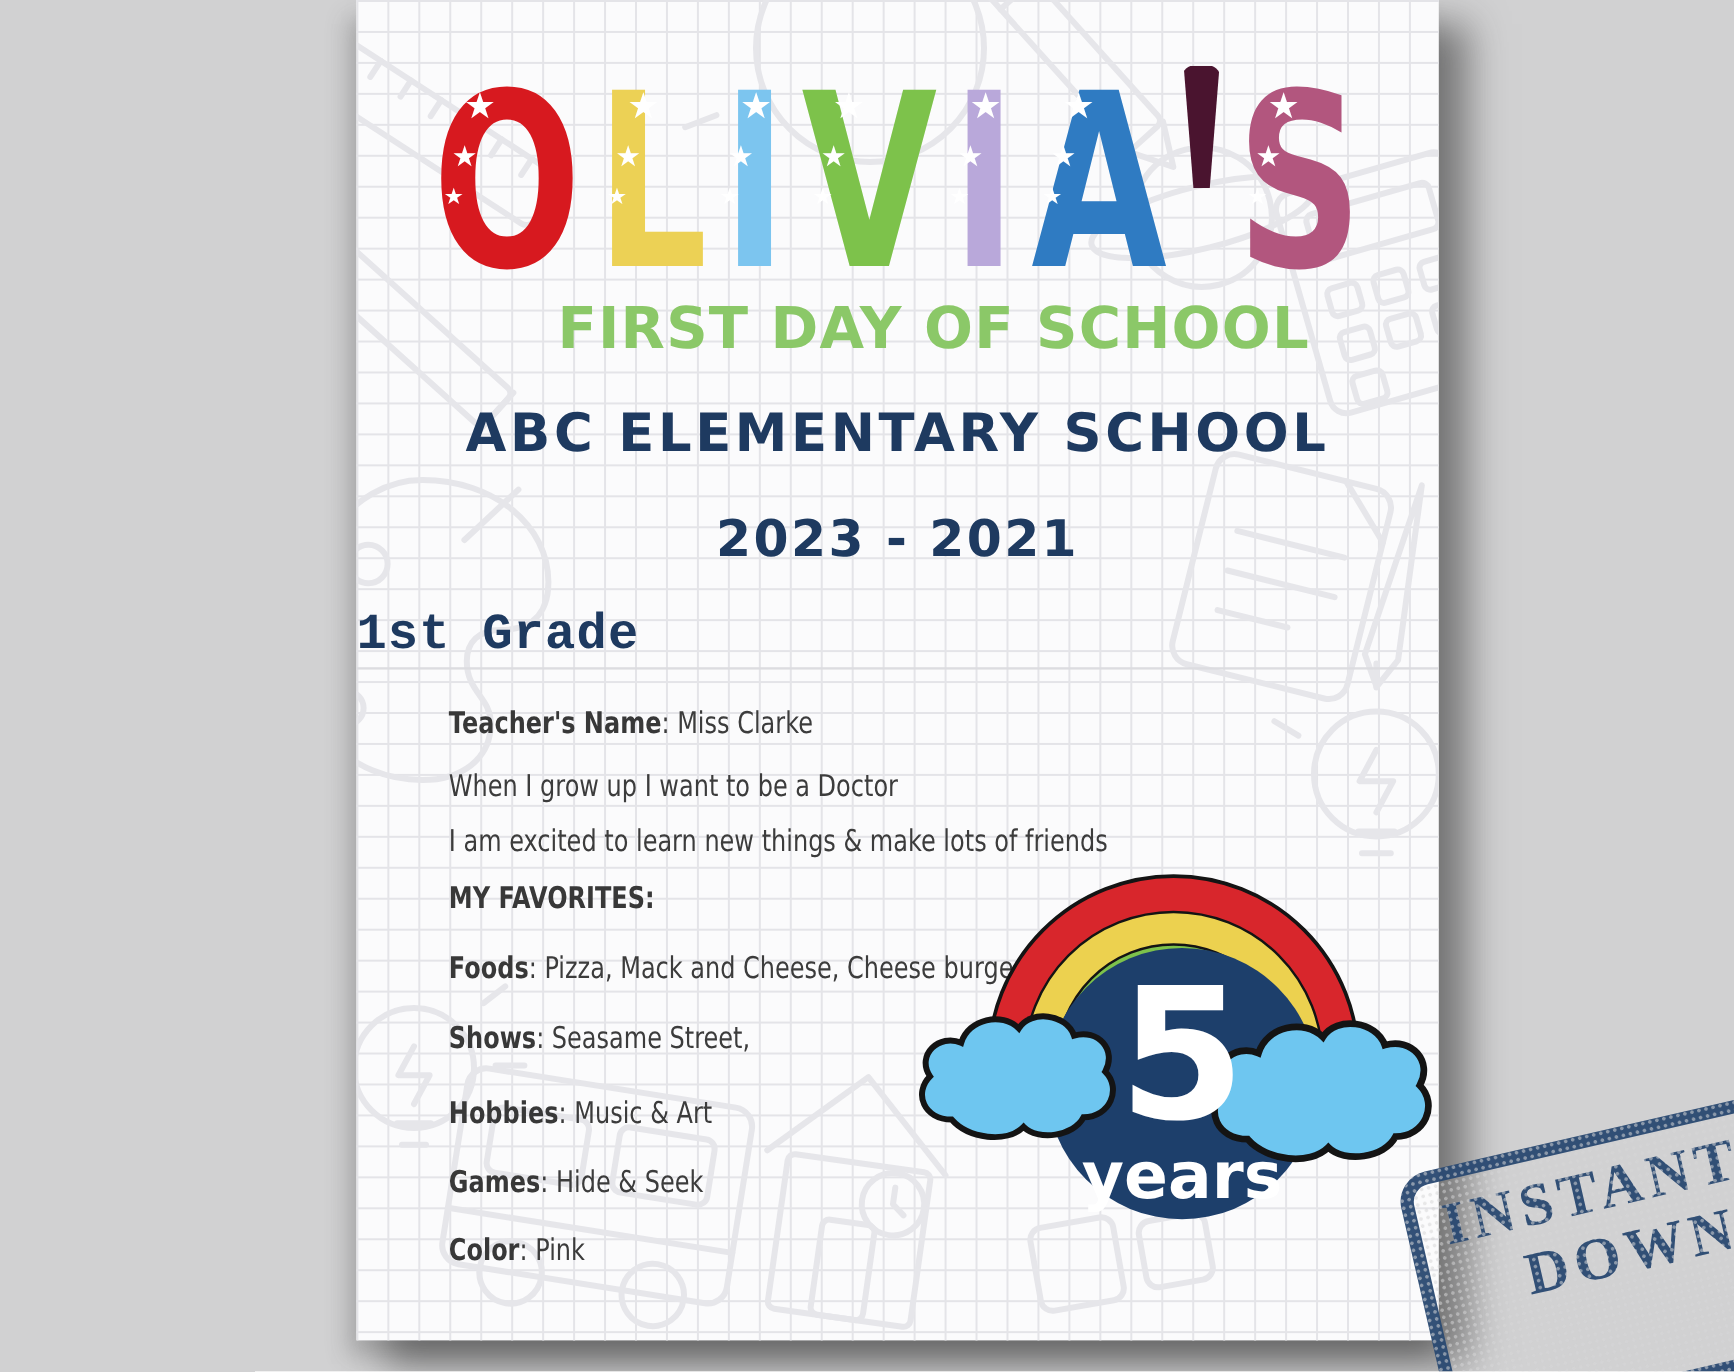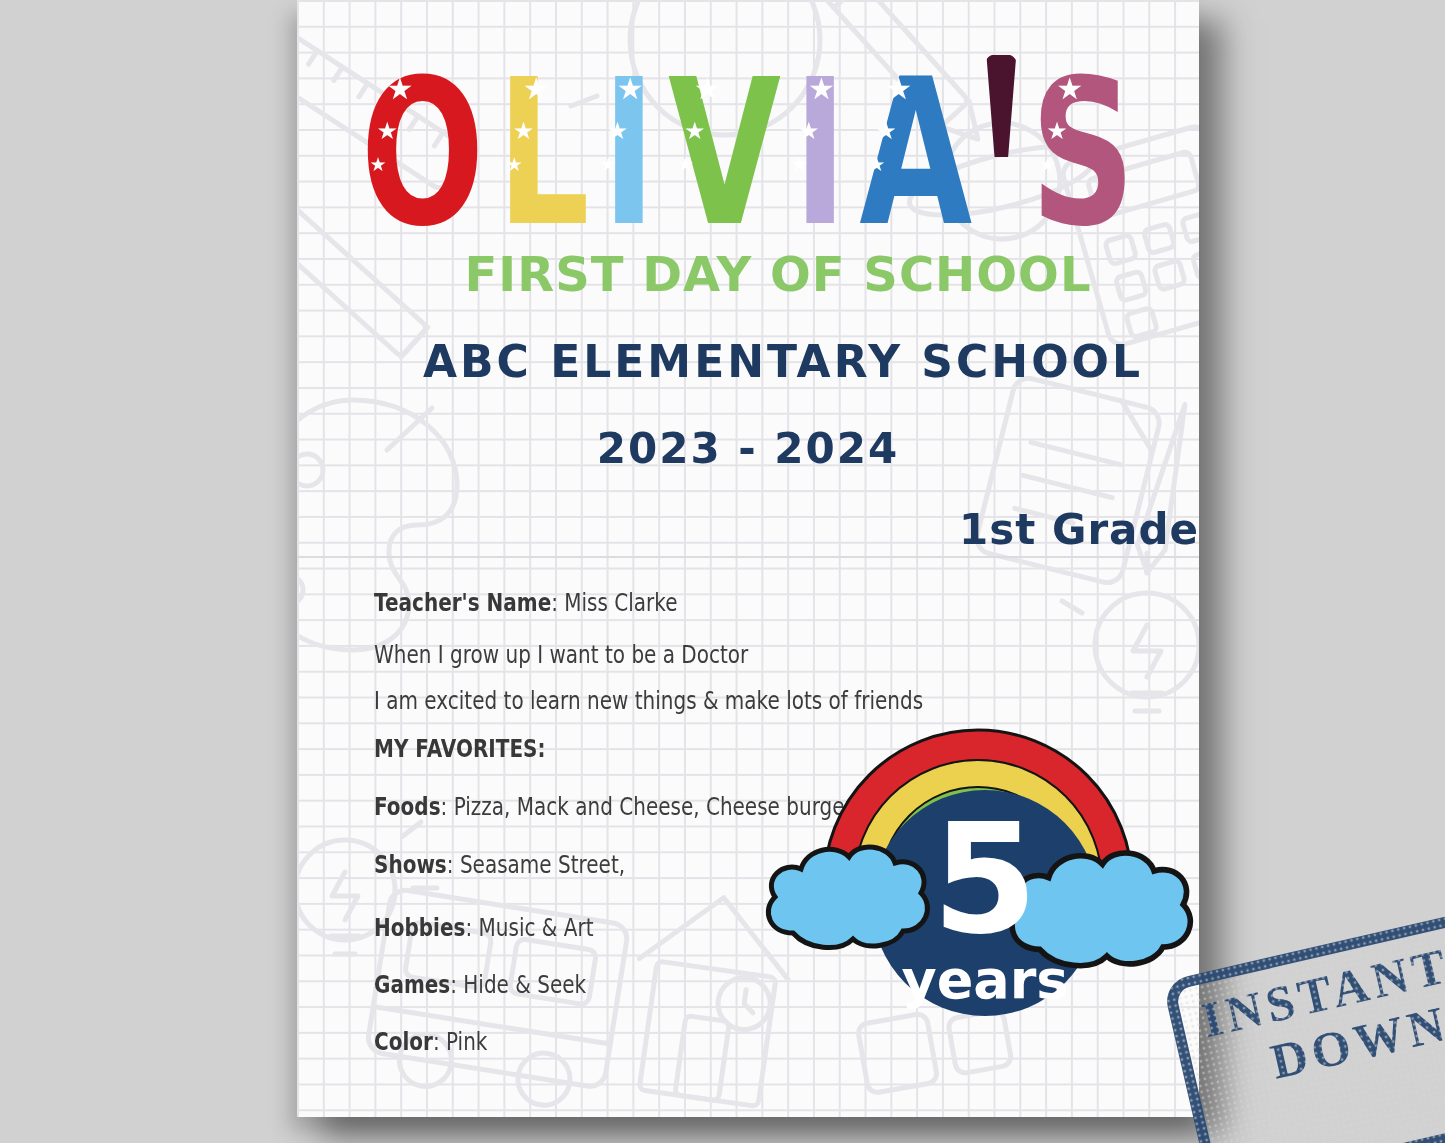--- a/index.html
+++ b/index.html
@@ -26,22 +26,22 @@
   .t-stars i.s3{font-size:19px;transform:translateX(-5px) scaleY(.72);}
   .t-apost{width:34px;height:74px;margin-top:2px;border-radius:10px;
            clip-path:polygon(6% 0,94% 0,70% 100%,30% 100%);}
   
   .subtitle{position:absolute;left:0;top:246px;width:100%;text-align:center;
             font-size:48px;font-weight:bold;letter-spacing:1px;margin-left:30px;}
   .school{position:absolute;left:0;top:336px;width:100%;text-align:center;
           font-size:44px;font-weight:bold;letter-spacing:3px;}
   .year{position:absolute;left:0;top:424px;width:100%;text-align:center;
         font-size:42px;font-weight:bold;letter-spacing:2px;}
-  .grade{position:absolute;left:0;top:505px;width:100%;text-align:right;
-         font-size:42px;font-weight:bold;letter-spacing:1px;}
+  .grade{position:absolute;left:0;top:505px;width:100%;text-align:left;
+         font-size:42px;font-weight:bold;letter-spacing:1px;font-family:Liberation Mono, monospace;}
   
   .info-row{position:absolute;left:77px;font-size:25px;color:#3c3c3c;white-space:nowrap;
             transform:scaleX(.80);transform-origin:left center;}
   .info-row .lbl{font-weight:bold;color:#383838;}
   .r0{top:588px}.r1{top:640px}.r2{top:686px}.r3{top:734px}.r4{top:792px}
   .r5{top:850px}.r6{top:913px}.r7{top:970px}.r8{top:1027px}
   
   .badge{position:absolute;left:0;top:0;width:902px;height:1117px;pointer-events:none;}
   
   .stamp{position:absolute;left:1162px;top:982px;width:390px;height:200px;
@@ -193,22 +193,22 @@
         <span>S</span>
         <span class="t-stars">
             <i class="s1">★</i>
             <i class="s2">★</i>
             <i class="s3">★</i>
           </span>
       </span>
     </div>
 
     <div class="subtitle" style="color: rgb(139, 200, 104);">FIRST DAY OF SCHOOL</div>
-    <div class="school" style="color: rgb(30, 58, 96); padding-left: 35px;">ABC ELEMENTARY SCHOOL</div>
-    <div class="year" style="color: rgb(30, 58, 96);">2023 - 2024</div>
+    <div class="school" style="color: rgb(30, 58, 96);">ABC ELEMENTARY SCHOOL</div>
+    <div class="year" style="color: rgb(30, 58, 96);">2023 - 2021</div>
     <div class="grade" style="color: rgb(30, 58, 96);">1st Grade</div>
 
     <div class="info-row r0">
       <span class="lbl">Teacher's Name</span><span class="sep">: </span><span class="val">Miss Clarke</span>
     </div>
     <div class="info-row r1">
       <span class="val">When I grow up I want to be a Doctor</span>
     </div>
     <div class="info-row r2">
       <span class="val">I am excited to learn new things &amp; make lots of friends</span>

